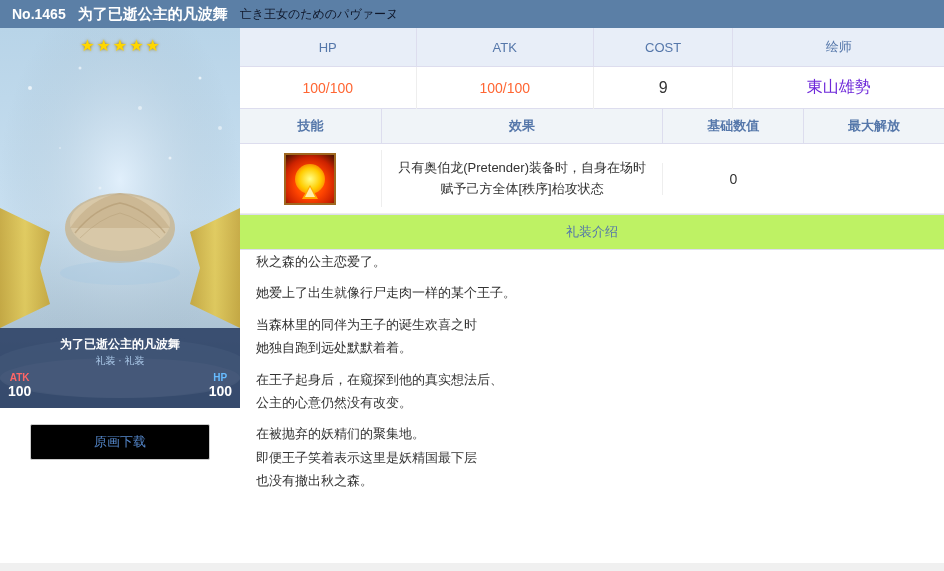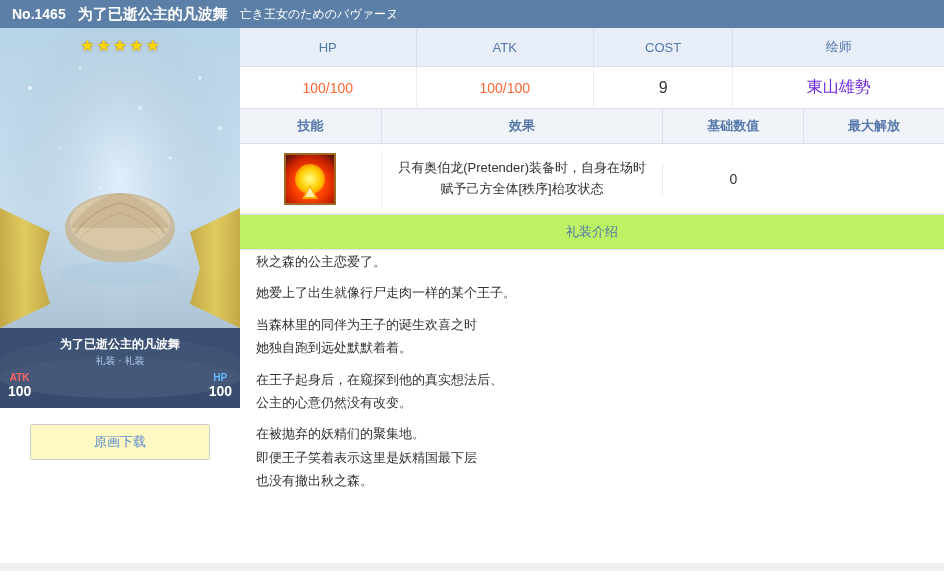--- a/index.html
+++ b/index.html
@@ -25,21 +25,21 @@
       height: 28px;
     }
     .header-no {
       color: #fff;
     }
     .header-title-cn {
       color: #fff;
       font-size: 15px;
     }
     .header-title-jp {
-      color: #ffffff;
+      color: #0f172a;
       font-size: 12px;
       font-weight: normal;
     }
 
     
     .main-layout {
       display: flex;
       background: #fff;
       min-height: 535px;
     }
@@ -156,21 +156,21 @@
       color: #fff;
       font-size: 14px;
       font-weight: bold;
     }
 
     
     .download-btn {
       margin-top: 16px;
       width: 180px;
       padding: 8px 20px;
-      background: #fef9c3;
+      background: #000000;
       border: 1px solid #ccc;
       color: #5588cc;
       font-size: 13px;
       text-align: center;
       cursor: pointer;
       border-radius: 2px;
     }
 
     
     .right-panel {

